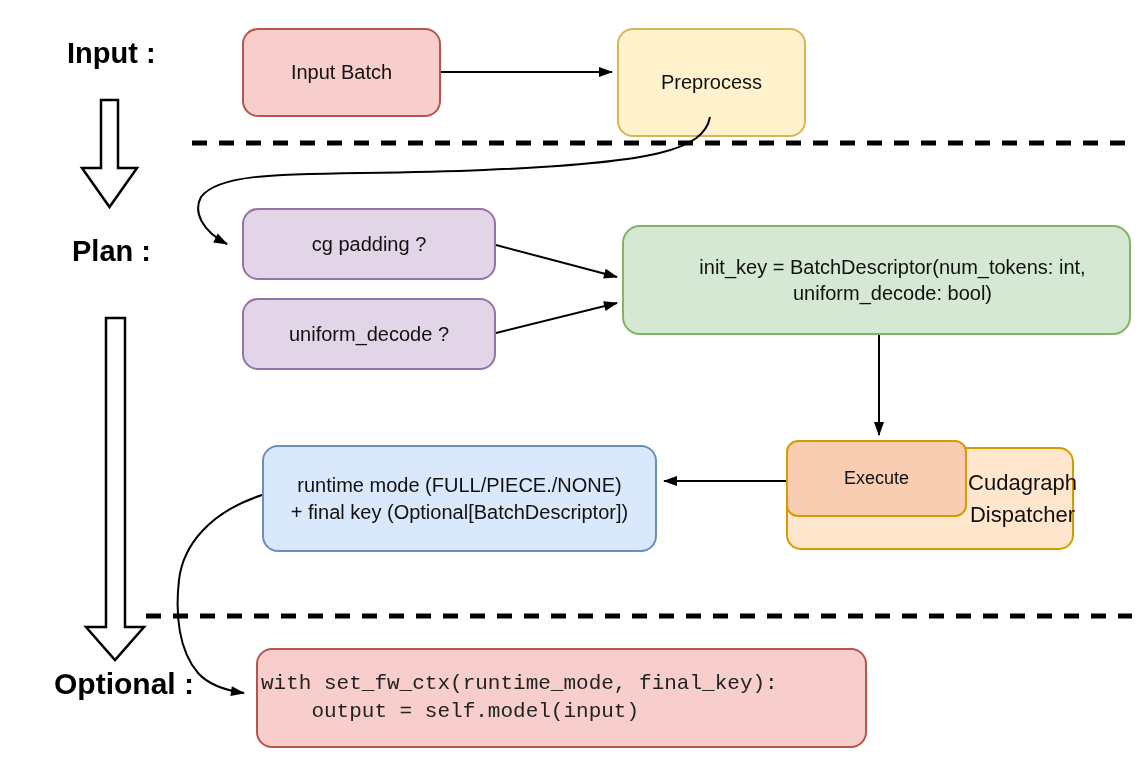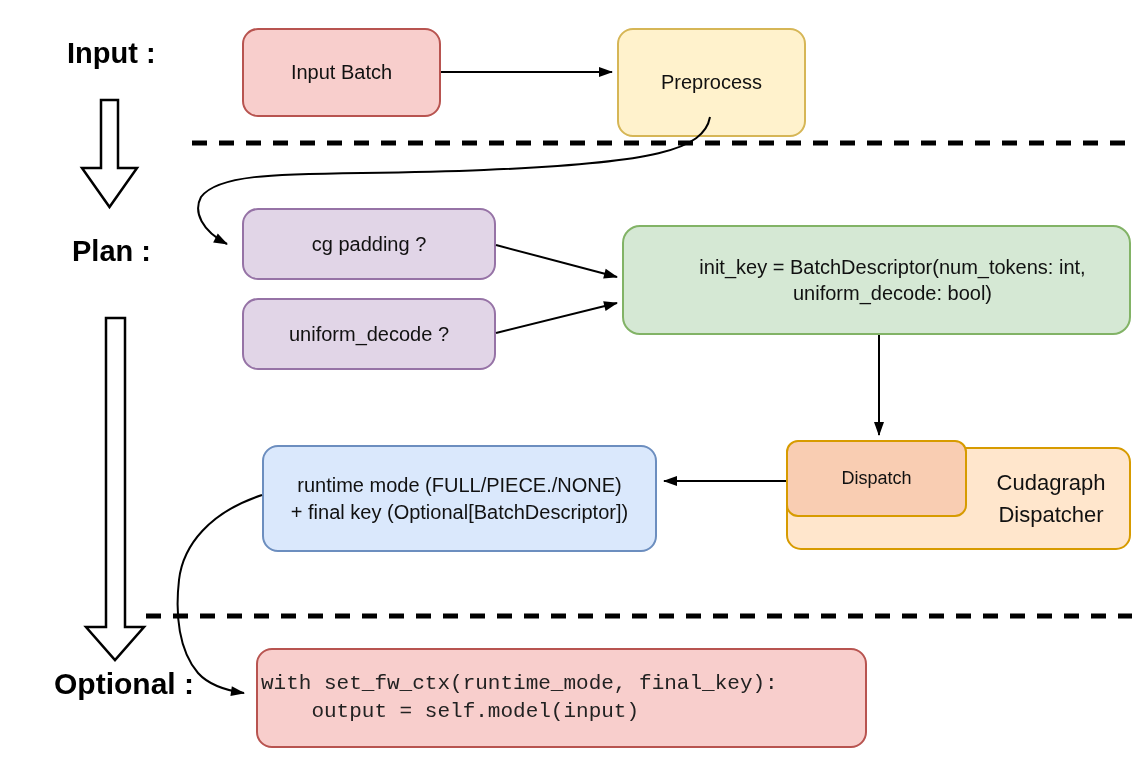--- a/index.html
+++ b/index.html
@@ -13,21 +13,21 @@
     border:2px solid #000; border-radius:16px;
     display:flex; align-items:center; justify-content:center;
     text-align:center; white-space:pre-line;
     font-size:20px; line-height:1.32; color:#111;
   }
   #n-input-batch   { left:208px; top:28px;  width:199px; height:89px; }
   #n-preprocess    { left:583px; top:28px;  width:189px; height:109px; }
   #n-cg-padding    { left:208px; top:208px; width:254px; height:72px; }
   #n-uniform-decode{ left:208px; top:298px; width:254px; height:72px; }
   #n-init-key      { left:588px; top:225px; width:509px; height:110px; border-radius:18px; }
-  #n-cudagraph     { left:752px; top:447px; width:345px; height:103px; border-radius:15px;
+  #n-cudagraph     { left:752px; top:447px; width:288px; height:103px; border-radius:15px;
                      padding-left:185px; font-size:22px; line-height:1.45; }
   #n-dispatch      { left:752px; top:440px; width:181px; height:77px; border-radius:12px; font-size:18px; }
   #n-runtime       { left:228px; top:445px; width:395px; height:107px; border-radius:16px; font-size:20px; }
   #n-code          { left:222px; top:648px; width:611px; height:100px; border-radius:16px;
                      font-family:"Liberation Mono", monospace; font-size:21px; line-height:1.35;
                      justify-content:flex-start; text-align:left; white-space:pre; padding-left:3px; color:#222; }
   .sec-label { position:absolute; font-weight:700; font-size:29px; color:#000; z-index:1; }
   #l-input   { left:33px; top:37px; }
   #l-plan    { left:38px; top:235px; }
   #l-execute { left:20px; top:667px; font-size:30px; }
@@ -70,21 +70,21 @@
   <div class="node" id="n-cg-padding" style="background-color: rgb(225, 213, 231); border-color: rgb(150, 115, 166);">cg padding ?</div>
 
   <div class="node" id="n-uniform-decode" style="background-color: rgb(225, 213, 231); border-color: rgb(150, 115, 166);">uniform_decode ?</div>
 
   <div class="node" id="n-init-key" style="background-color: rgb(213, 232, 212); border-color: rgb(130, 179, 102); padding-left: 32px;">init_key = BatchDescriptor(num_tokens: int,
 uniform_decode: bool)</div>
 
   <div class="node" id="n-cudagraph" style="background-color: rgb(255, 230, 204); border-color: rgb(215, 155, 0);">Cudagraph
 Dispatcher</div>
 
-  <div class="node" id="n-dispatch" style="background-color: rgb(249, 205, 178); border-color: rgb(215, 155, 0);">Dispatch</div>
+  <div class="node" id="n-dispatch" style="background-color: rgb(249, 205, 178); border-color: rgb(215, 155, 0);">Execute</div>
 
   <div class="node" id="n-runtime" style="background-color: rgb(218, 232, 252); border-color: rgb(108, 142, 191);">runtime mode (FULL/PIECE./NONE)
 + final key (Optional[BatchDescriptor])</div>
 
   <div class="node" id="n-code" style="background-color: rgb(248, 206, 204); border-color: rgb(184, 84, 80);">with set_fw_ctx(runtime_mode, final_key):
     output = self.model(input)</div>
 
 </div>
 
 </body></html>

